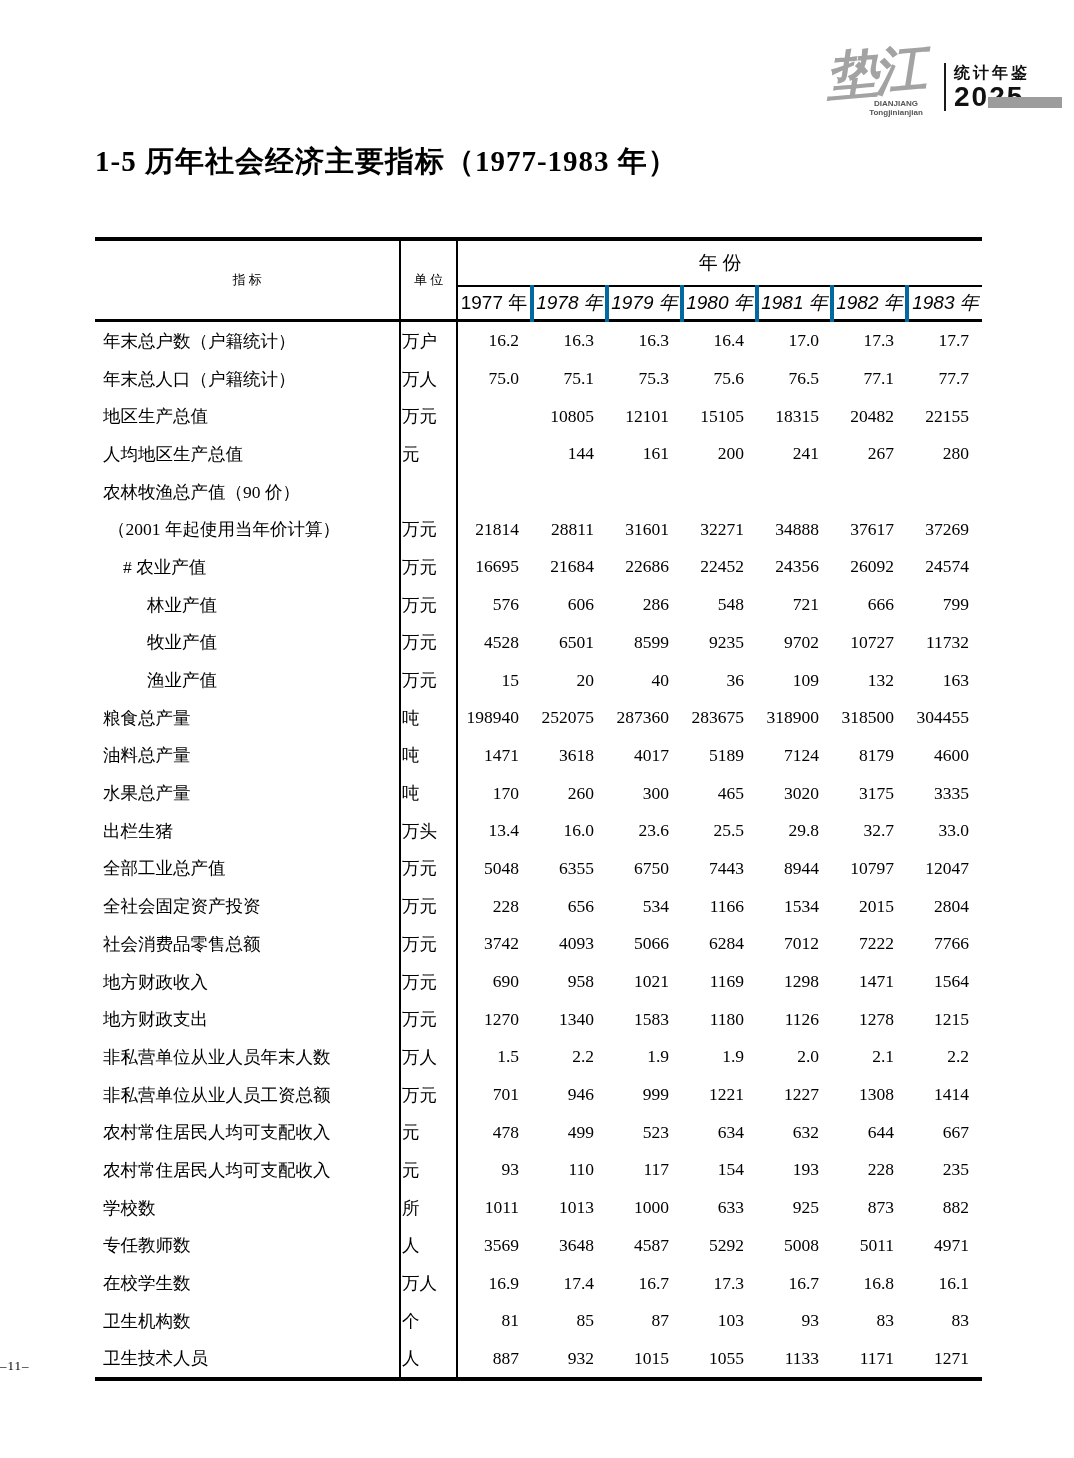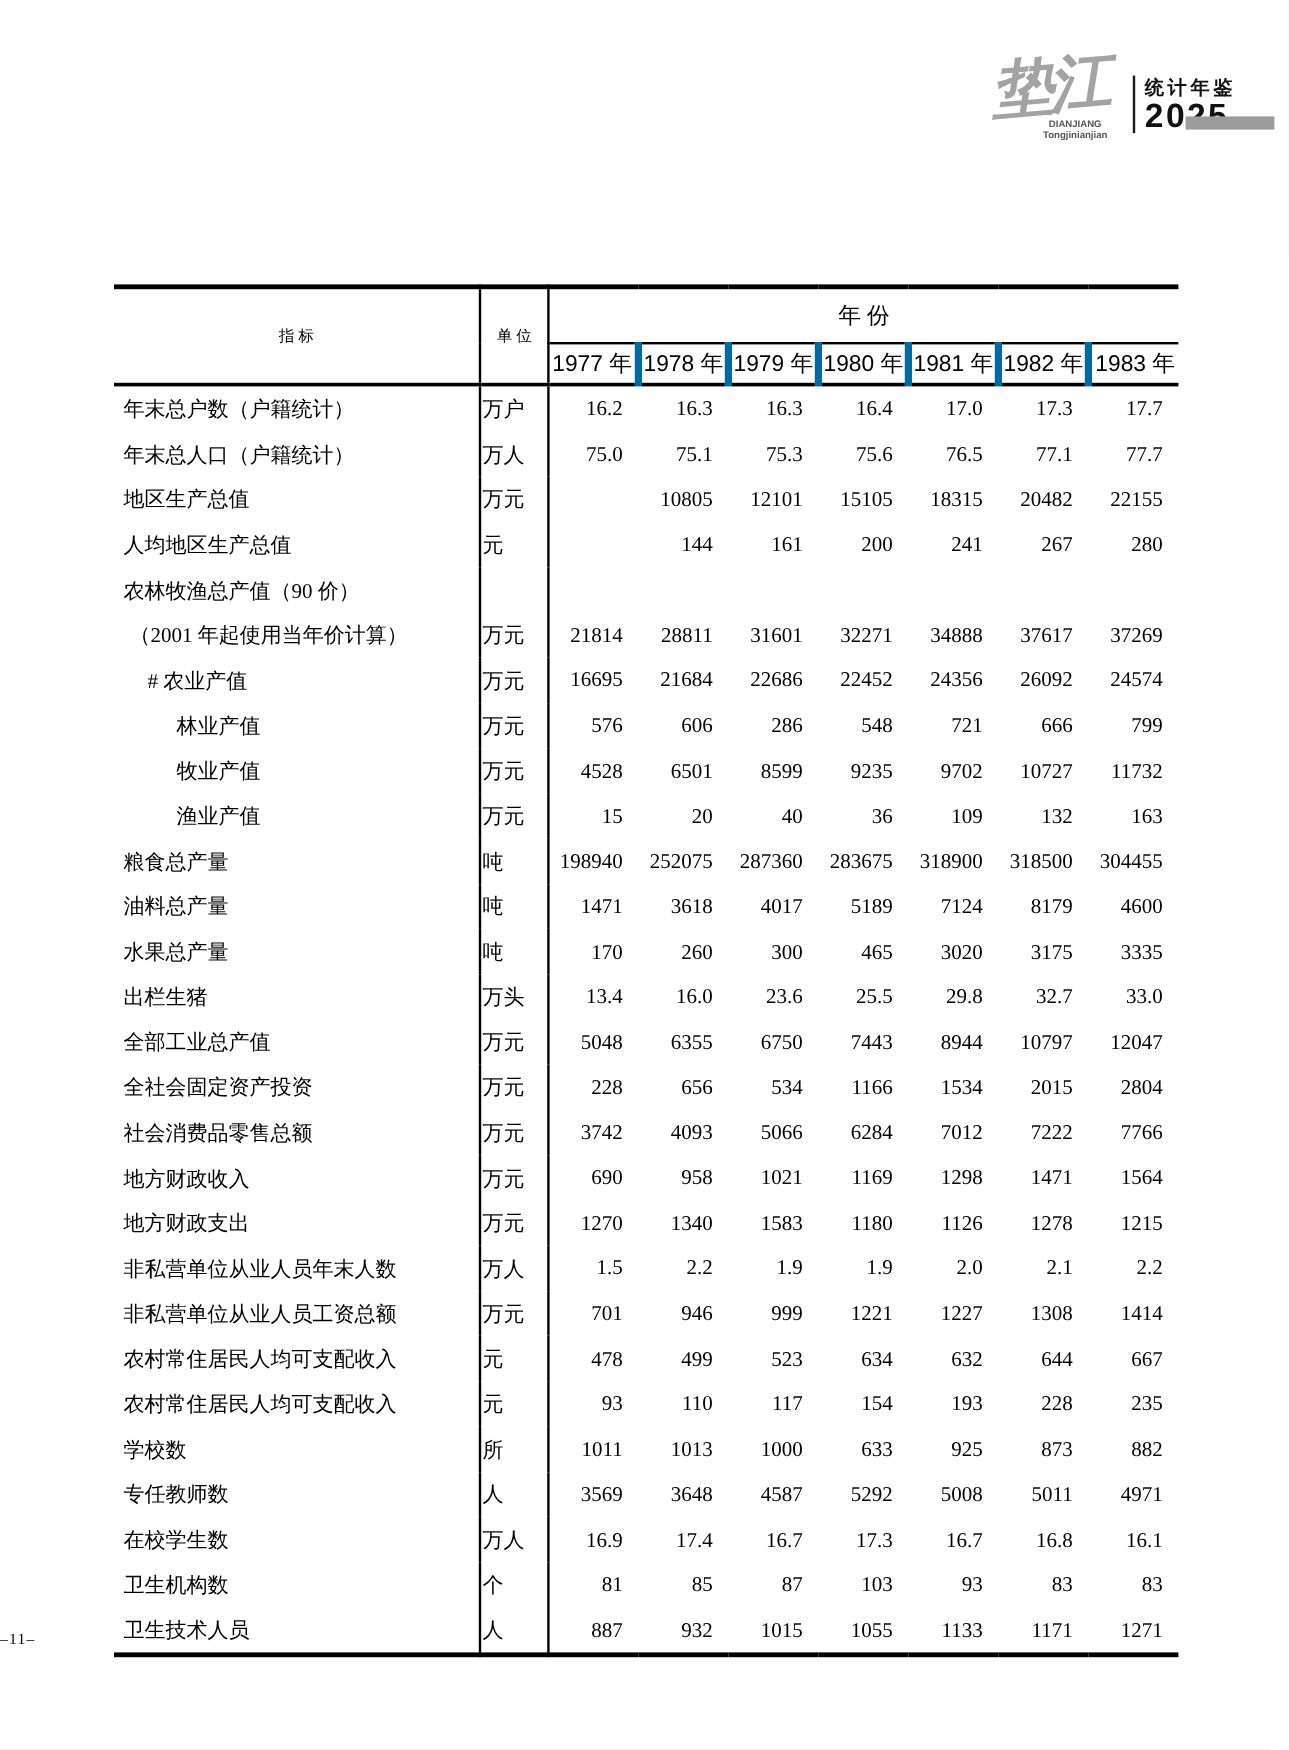--- a/index.html
+++ b/index.html
@@ -53,21 +53,21 @@
   th.unit      { border-right:2px solid #000; }
   th.year-group {
     font-size:19px; height:42px;
     border-bottom:2px solid #000;
   }
   th.year {
     font-family:"Liberation Sans","DejaVu Sans",sans-serif;
     font-size:19px; font-weight:normal; text-align:center; height:30px;
     border-bottom:3px solid #000;
   }
-  th.year + th.year { border-left:6px solid #0369a1; }
+  th.year + th.year { border-left:4px solid #0369a1;font-style:italic; }
 
   td { height:35.7px; font-size:17.5px; vertical-align:middle; }
   td.label { text-align:left; border-right:2px solid #000; white-space:nowrap; }
   td.unit  { border-right:2px solid #000;margin-top:32px; }
   td.val   { text-align:right; padding-right:13px; }
   .indent-0 { padding-left:8px; }
   .indent-1 { padding-left:13px; }
   .indent-2 { padding-left:28px; }
   .indent-3 { padding-left:52px; }
 
@@ -88,20 +88,21 @@
       <div>DIANJIANG</div>
       <div>Tongjinianjian</div>
     </div>
     <div class="yearbook">
       <div class="yb-label">统计年鉴</div>
       <div class="yb-year">2025</div>
     </div>
     <div class="gray-bar"></div>
   </div>
 
+  <h1 class="title">1-5  历年社会经济主要指标（1977-1983 年）</h1>
 
   <table class="stats">
     <colgroup>
       <col class="c-ind">
         <col class="c-unit">
       <col class="c-year">
         <col class="c-year">
         <col class="c-year">
         <col class="c-year">
       <col class="c-year">

